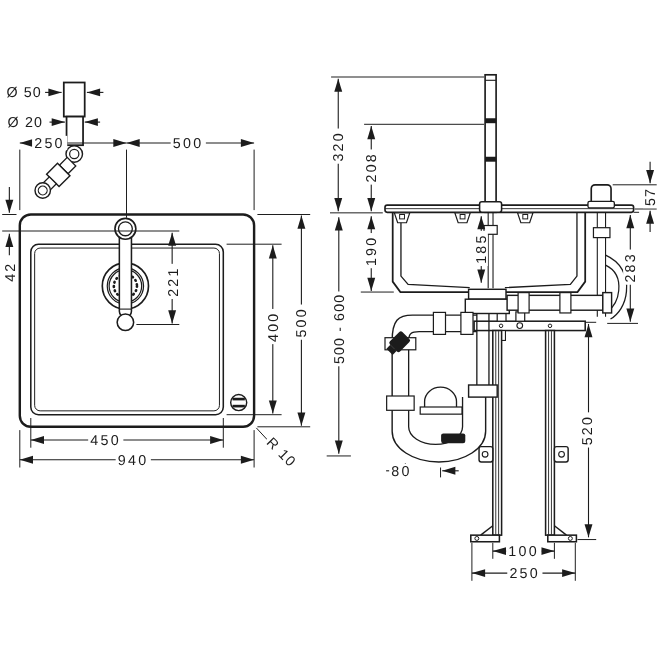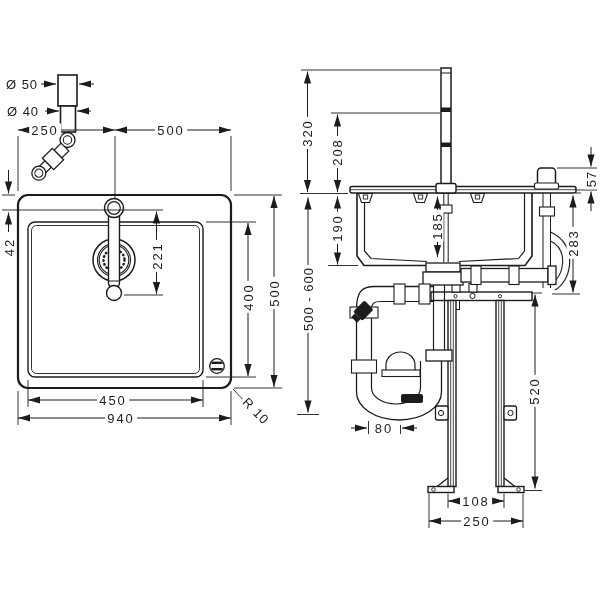--- a/index.html
+++ b/index.html
@@ -239,39 +239,39 @@
       <line class="ln" x1="448" y1="501" x2="504" y2="501" marker-start="url(#arr)" marker-end="url(#arr)"></line>
       <line class="ln" x1="429" y1="493.5" x2="429" y2="528" stroke-width="0.9"></line>
       <line class="ln" x1="523" y1="493.5" x2="523" y2="528" stroke-width="0.9"></line>
       <line class="ln" x1="429" y1="521" x2="523" y2="521" marker-start="url(#arr)" marker-end="url(#arr)"></line>
     </g>
   </g>
 </svg>
 
 <div>
   <div class="lbl tight" style="left:22px;top:84px">Ø 50</div>
-  <div class="lbl tight" style="left:23px;top:111px">Ø 40</div>
+  <div class="lbl tight" style="left:23px;top:111px">Ø 20</div>
   <div class="lbl" style="left:45px;top:130px">250</div>
   <div class="lbl" style="left:171px;top:130px">500</div>
   <div class="lbl v" style="left:9px;top:247px">42</div>
   <div class="lbl v" style="left:157px;top:256px">221</div>
   <div class="lbl v" style="left:248px;top:297px">400</div>
   <div class="lbl v" style="left:274px;top:293px">500</div>
-  <div class="lbl" style="left:113px;top:400px">450</div>
+  <div class="lbl" style="left:96px;top:400px">450</div>
   <div class="lbl" style="left:121px;top:418px">940</div>
   <div class="lbl d45 tight" style="left:256px;top:411px">R 10</div>
 </div>
 
 <div>
   <div class="lbl v" style="left:307px;top:133px">320</div>
   <div class="lbl v" style="left:337px;top:152px">208</div>
   <div class="lbl v" style="left:337px;top:228px">190</div>
   <div class="lbl v" style="left:437px;top:226px">185</div>
   <div class="lbl v" style="left:573px;top:243px">283</div>
   <div class="lbl v tight" style="left:591px;top:179px">57</div>
   <div class="lbl v tight" style="left:308px;top:299px">500 - 600</div>
   <div class="lbl v" style="left:534px;top:391px">520</div>
-  <div class="lbl" style="left:384px;top:428px">80</div>
-  <div class="lbl" style="left:476px;top:501px">108</div>
+  <div class="lbl" style="left:365px;top:428px">80</div>
+  <div class="lbl" style="left:476px;top:501px">100</div>
   <div class="lbl" style="left:477px;top:521px">250</div>
 </div>
 
 </div>
 
 </body></html>

